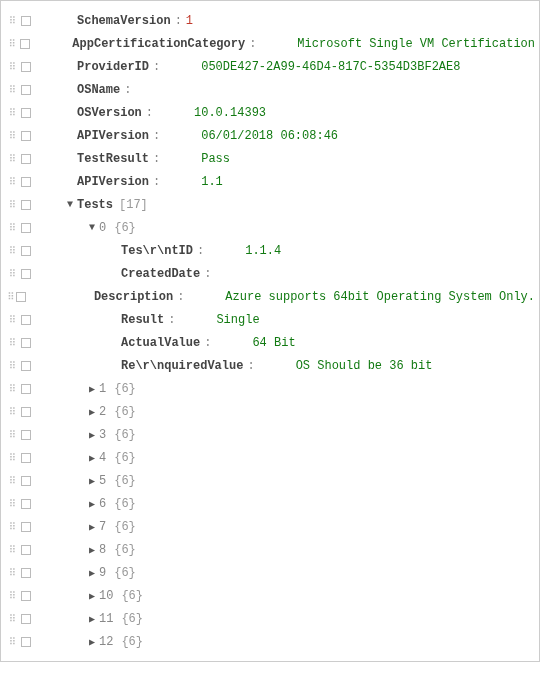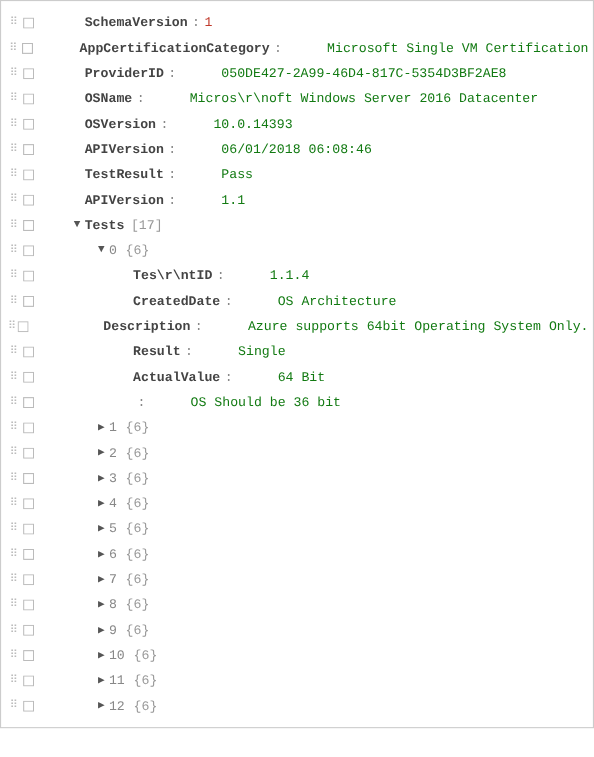--- a/index.html
+++ b/index.html
@@ -105,21 +105,20 @@
   <div class="row">
     <span class="grip">⠿</span>
     <span class="box">
         <svg width="10" height="10">
           <rect x="0.5" y="0.5" width="9" height="9" fill="none" stroke="#bbb"></rect>
         </svg>
       </span>
     <span class="spacer" style="width:44px"></span>
     <span class="key">OSName</span>
     <span class="colon">:</span>
-    <span class="str">Micros\r\noft Windows Server 2016 Datacenter</span>
   </div>
 
   <div class="row">
     <span class="grip">⠿</span>
     <span class="box">
         <svg width="10" height="10">
           <rect x="0.5" y="0.5" width="9" height="9" fill="none" stroke="#bbb"></rect>
         </svg>
       </span>
     <span class="spacer" style="width:44px"></span>
@@ -210,21 +209,20 @@
   <div class="row">
     <span class="grip">⠿</span>
     <span class="box">
         <svg width="10" height="10">
           <rect x="0.5" y="0.5" width="9" height="9" fill="none" stroke="#bbb"></rect>
         </svg>
       </span>
     <span class="spacer" style="width:88px"></span>
     <span class="key">CreatedDate</span>
     <span class="colon">:</span>
-    <span class="str">OS Architecture</span>
   </div>
 
   <div class="row">
     <span class="grip">⠿</span>
     <span class="box">
         <svg width="10" height="10">
           <rect x="0.5" y="0.5" width="9" height="9" fill="none" stroke="#bbb"></rect>
         </svg>
       </span>
     <span class="spacer" style="width:88px"></span>
@@ -260,20 +258,21 @@
   </div>
 
   <div class="row">
     <span class="grip">⠿</span>
     <span class="box">
         <svg width="10" height="10">
           <rect x="0.5" y="0.5" width="9" height="9" fill="none" stroke="#bbb"></rect>
         </svg>
       </span>
     <span class="spacer" style="width:88px"></span>
+    <span class="key">Re\r\nquiredValue</span>
     <span class="colon">:</span>
     <span class="str">OS Should be 36 bit</span>
   </div>
 
   <div id="collapsed-container">
       <div class="row">
         <span class="grip">⠿</span>
         <span class="box">
           <svg width="10" height="10">
             <rect x="0.5" y="0.5" width="9" height="9" fill="none" stroke="#bbb"></rect>

